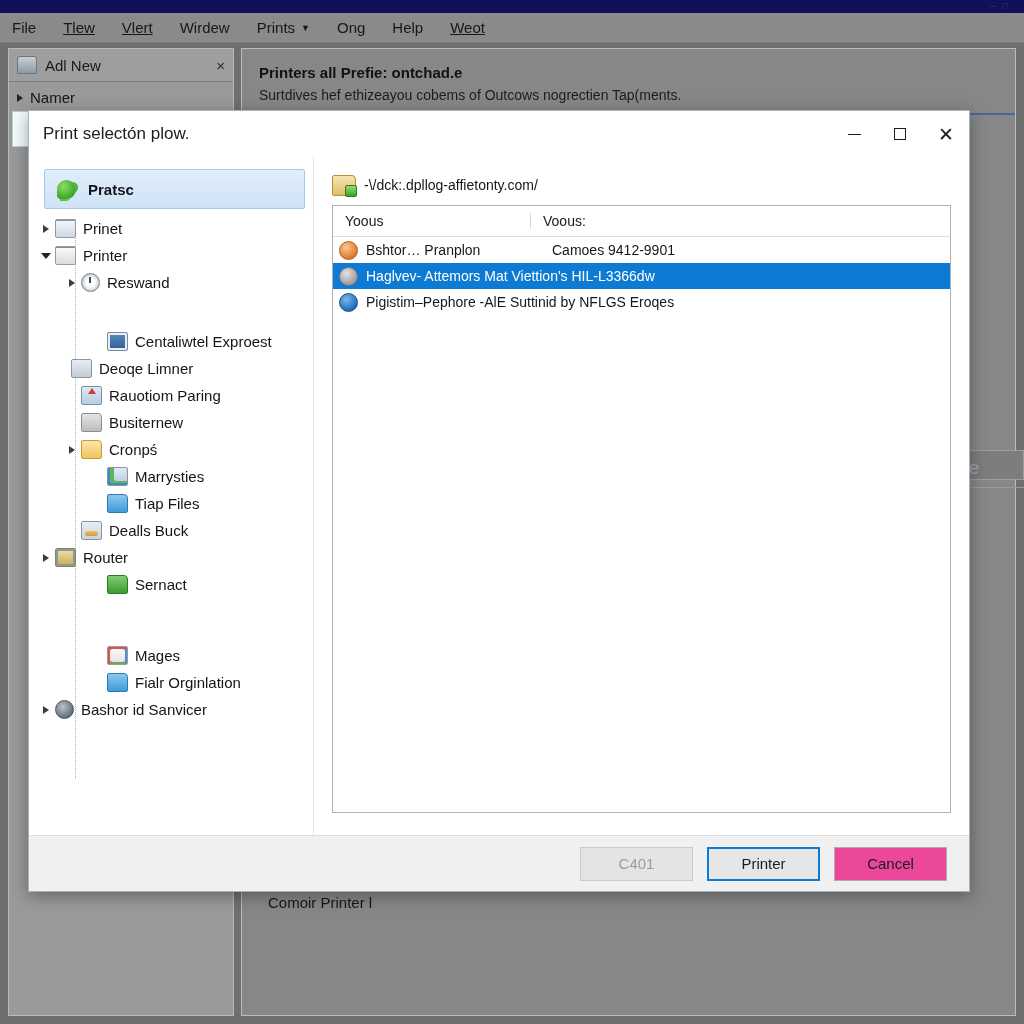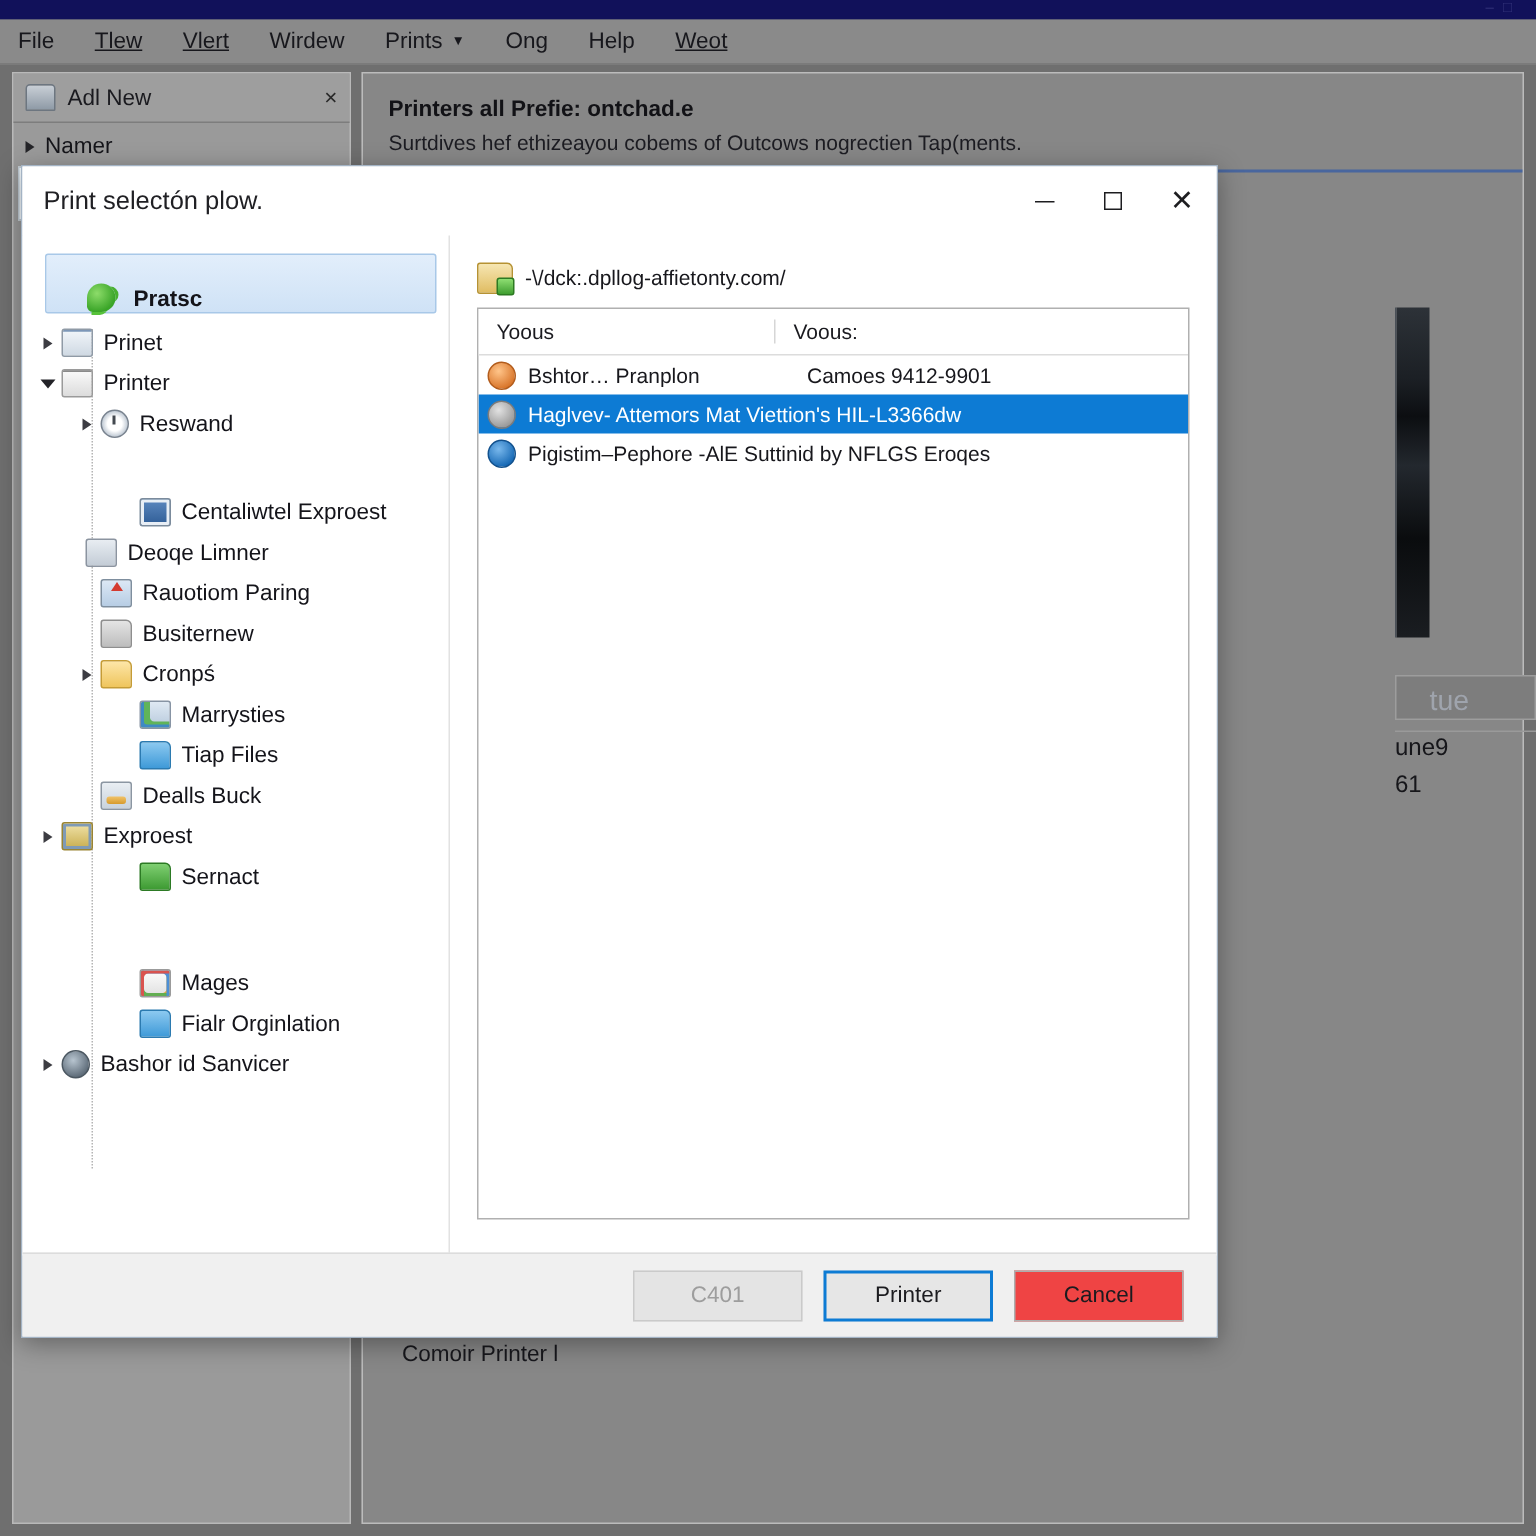--- a/index.html
+++ b/index.html
@@ -206,22 +206,22 @@
   .bg-bottom-label {
     position: absolute;
     left: 268px; top: 894px;
     font-size: 15px;
     color: #17171c;
   }
 
   
   .dialog {
     position: absolute;
-    left: 14px; top: 110px;
-    width: 798px; height: 782px;
+    left: 28px; top: 110px;
+    width: 942px; height: 782px;
     background: #ffffff;
     border: 1px solid #a3b3c4;
     box-shadow: 0 4px 16px rgba(0,0,0,.35);
     box-sizing: border-box;
   }
   .dlg-titlebar {
     position: relative;
     height: 46px;
     background: #ffffff;
     display: flex;
@@ -262,22 +262,22 @@
     box-sizing: border-box;
     position: relative;
   }
   .tree-top {
     margin: 0 8px 6px 15px;
     height: 40px;
     background: linear-gradient(#e2eefb, #cfe2f6);
     border: 1px solid #a8c8e8;
     border-radius: 2px;
     display: flex;
-    align-items: flex-end;
-    padding-left: 27px;
+    align-items: center;
+    padding-left: 12px;
     box-sizing: border-box;
   }
   .tree-top .lbl {
     font-size: 15px; font-weight: bold; color: #14141a; margin-left: 12px;
   }
   .icon-clover {
     width: 19px; height: 19px;
     background: radial-gradient(circle at 35% 35%, #8ddc6a, #3aa528 70%);
     border-radius: 50% 50% 50% 20%;
     box-shadow: 6px -2px 0 -4px #47b02e, -1px 6px 0 -4px #57c23a;
@@ -451,21 +451,21 @@
     display: flex;
     align-items: center;
     justify-content: flex-end;
     padding-right: 22px;
     box-sizing: border-box;
   }
   .btn {
     width: 113px; height: 34px;
     font-size: 15px;
     color: #1b1b1f;
-    background: #ef4444;
+    background: #ec4899;
     border: 1px solid #adadad;
     margin-left: 14px;
     display: flex;
     align-items: center;
     justify-content: center;
     box-sizing: border-box;
   }
   .btn.disabled { color: #9d9d9d; background: #e4e4e4; border-color: #cacaca; }
   .btn.default  { border: 2px solid #0d7bd4; background: #e6e6e6; }
 </style>
@@ -603,21 +603,21 @@
             <div class="tnode" style="padding-left: 34px;">
               <span class="tarrow"></span>
               <span class="ticon ic-book"></span>
               <span>Dealls Buck</span>
             </div>
             <div class="tnode" style="padding-left: 8px;">
               <span class="tarrow">
                 <i class="tri-r"></i>
               </span>
               <span class="ticon ic-dev"></span>
-              <span>Exproest</span>
+              <span>Router</span>
             </div>
             <div class="tnode" style="padding-left: 60px;">
               <span class="tarrow"></span>
               <span class="ticon ic-foldgr"></span>
               <span>Sernact</span>
             </div>
             <div class="tnode" style="padding-left: 60px; margin-top: 44px;">
               <span class="tarrow"></span>
               <span class="ticon ic-apps"></span>
               <span>Mages</span>

